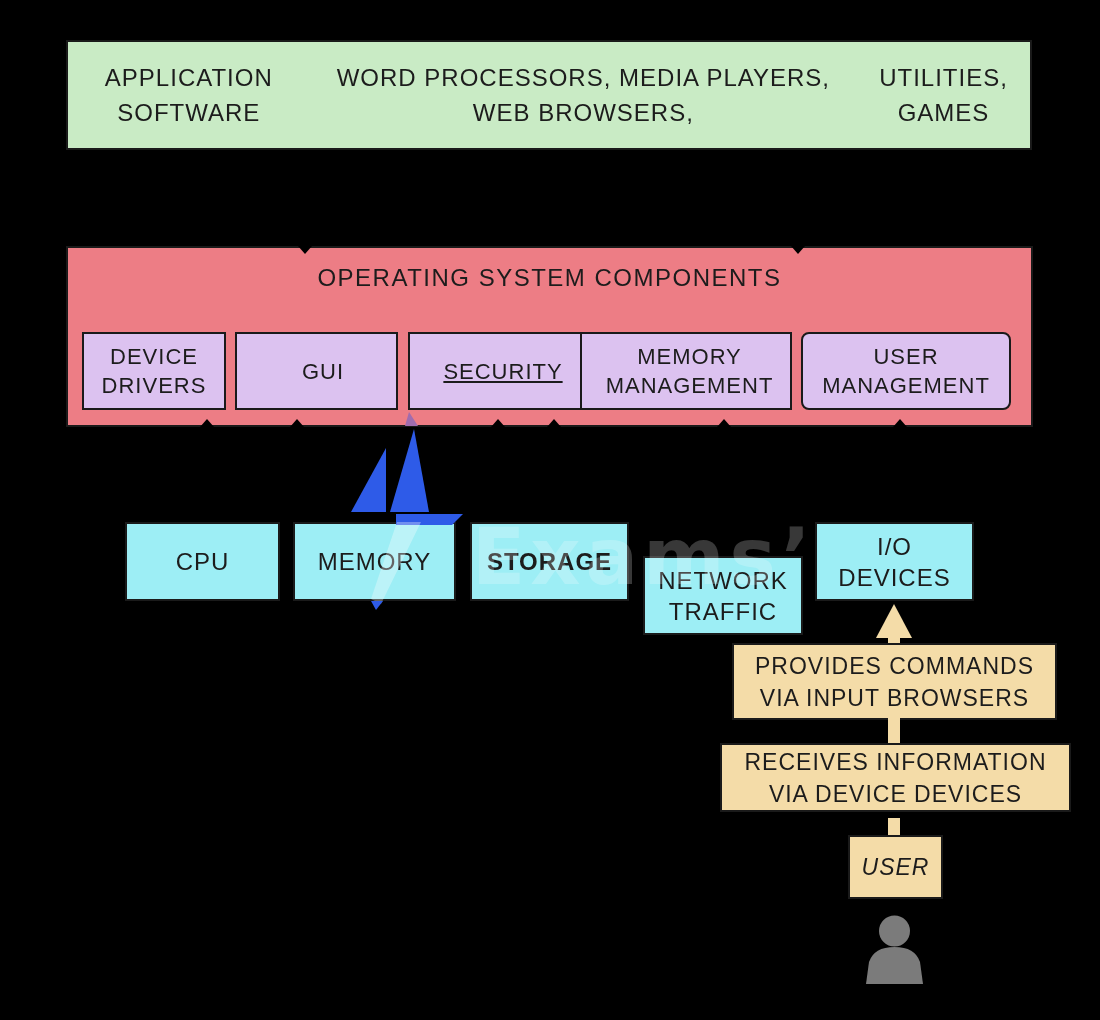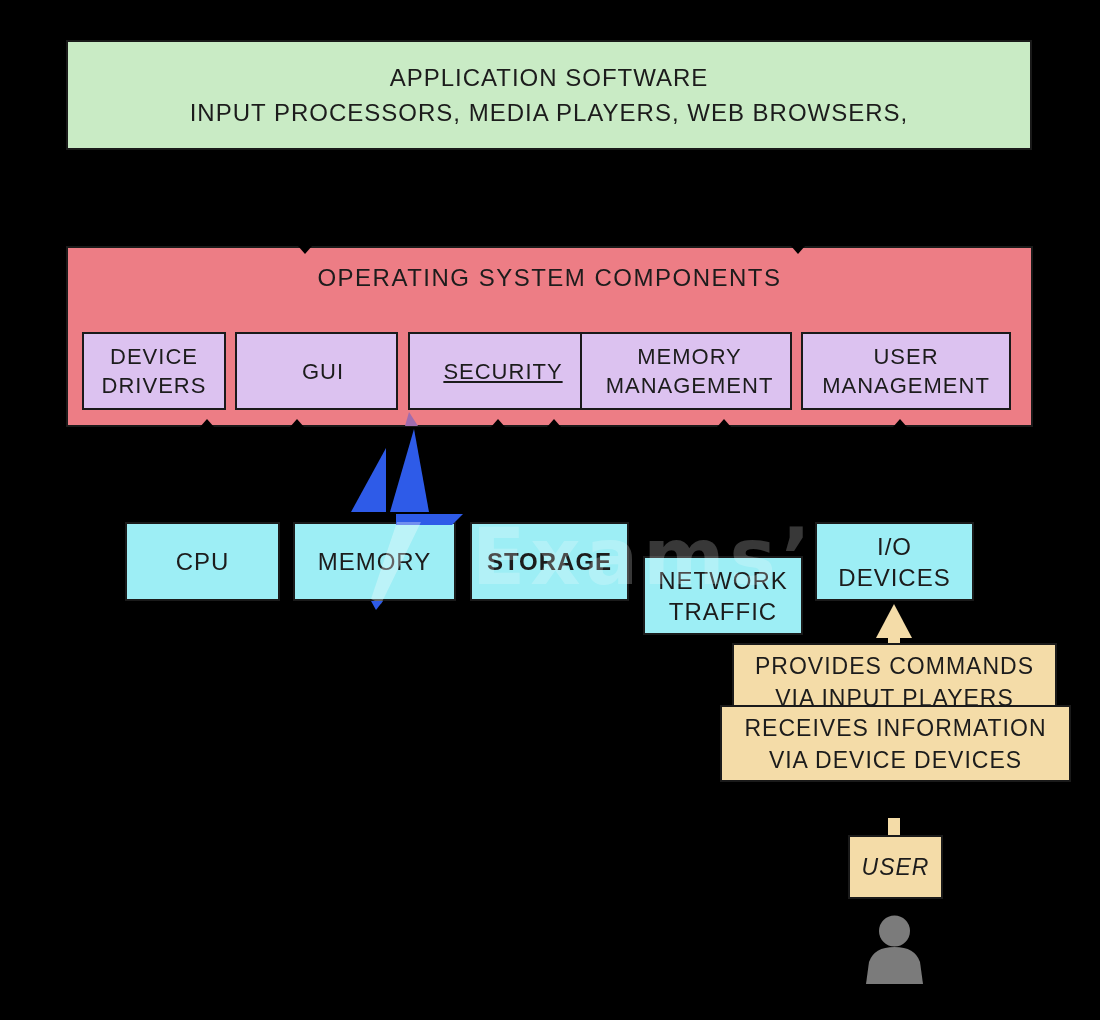--- a/index.html
+++ b/index.html
@@ -7,21 +7,21 @@
     --hardware:#9deef5; --flow:#f4dca8; --logo_blue:#2e5be8; --person:#7b7b7b; --border:#1a1a1a;
   }
   html,body{margin:0;padding:0;background:#000;}
   .canvas{
     position:relative;width:1100px;height:1020px;background:var(--background);
     font-family:"Liberation Sans", sans-serif;color:#1c1c1c;overflow:hidden;
   }
   .box{position:absolute;box-sizing:border-box;border:2.5px solid var(--border);
        display:flex;align-items:center;justify-content:center;text-align:center;}
   .app-box{left:66px;top:40px;width:966px;height:110px;background:var(--application);
-           flex-direction:column;font-size:24px;line-height:35px;letter-spacing:1px;}
+           flex-direction:row;font-size:24px;line-height:35px;letter-spacing:1px;}
   .os-box{left:66px;top:246px;width:967px;height:181px;background:var(--os);
           align-items:flex-start;font-size:24px;letter-spacing:1.5px;}
   .os-title{margin-top:16px;}
   .sub-box{top:332px;height:78px;background:var(--component);font-size:22px;
            line-height:29px;letter-spacing:1px;padding:0 8px;}
   .hw-box{top:522px;height:79px;background:var(--hardware);font-size:24px;
           line-height:31px;letter-spacing:1px;padding:0 10px;}
   .flow-box{background:var(--flow);flex-direction:column;font-size:23px;
             line-height:32px;letter-spacing:1px;}
   .connector{position:absolute;width:12px;background:var(--flow);}
@@ -37,31 +37,32 @@
   .logo-svg{position:absolute;left:340px;top:405px;z-index:5;}
   .person-svg{position:absolute;left:855px;top:905px;}
 </style>
 </head>
 <body>
 
 <div class="canvas">
 
   <div class="box app-box">
     <div>APPLICATION SOFTWARE</div>
-    <div>INPUT PROCESSORS, MEDIA PLAYERS, WEB BROWSERS,</div>
+    <div>WORD PROCESSORS, MEDIA PLAYERS, WEB BROWSERS,</div>
+    <div>UTILITIES, GAMES</div>
   </div>
 
   <div class="box os-box">
     <div class="os-title">OPERATING SYSTEM COMPONENTS</div>
   </div>
   <div class="box sub-box" style="left:82px;width:144px;">DEVICE DRIVERS</div>
   <div class="box sub-box" style="left:235px;width:163px;padding-left:21px;">GUI</div>
   <div class="box sub-box" style="left:408px;width:190px;text-decoration:underline;">SECURITY</div>
   <div class="box sub-box" style="left:580px;width:212px;padding-left:15px;">MEMORY MANAGEMENT</div>
-  <div class="box sub-box" style="left:801px;width:210px;">USER MANAGEMENT</div>
+  <div class="box sub-box" style="left:801px;width:210px;border-radius:8px;">USER MANAGEMENT</div>
 
   <div class="notch notch-down" style="left:298px;top:246px;"></div>
   <div class="notch notch-down" style="left:791px;top:246px;"></div>
   <div class="notch notch-up" style="left:200px;top:419px;"></div>
   <div class="notch notch-up" style="left:290px;top:419px;"></div>
   <div class="notch notch-up" style="left:491px;top:419px;"></div>
   <div class="notch notch-up" style="left:547px;top:419px;"></div>
   <div class="notch notch-up" style="left:717px;top:419px;"></div>
   <div class="notch notch-up" style="left:893px;top:419px;"></div>
 
@@ -80,26 +81,26 @@
     <polygon points="57,117 81,117 41,199 31,194" style="fill:rgba(255,255,255,0.32)"></polygon>
     <polygon points="31,196 43,196 36,205" style="fill:var(--logo_blue)"></polygon>
   </svg>
   <div class="watermark-text">Exams’</div>
 
   <div class="arrow-head"></div>
   <div class="connector" style="left:888px;top:634px;height:12px;"></div>
 
   <div class="box flow-box" style="left:732px;top:643px;width:325px;height:77px;">
     <div>PROVIDES COMMANDS</div>
-    <div>VIA INPUT PLAYERS</div>
+    <div>VIA INPUT BROWSERS</div>
   </div>
 
   <div class="connector" style="left:888px;top:718px;height:27px;"></div>
 
-  <div class="box flow-box" style="left:720px;top:705px;width:351px;height:77px;">
+  <div class="box flow-box" style="left:720px;top:743px;width:351px;height:69px;">
     <div>RECEIVES INFORMATION</div>
     <div>VIA DEVICE DEVICES</div>
   </div>
 
   <div class="connector" style="left:888px;top:818px;height:40px;"></div>
 
   <div class="box flow-box" style="left:848px;top:835px;width:95px;height:64px;font-style:italic;">
     <div>USER</div>
   </div>
 

